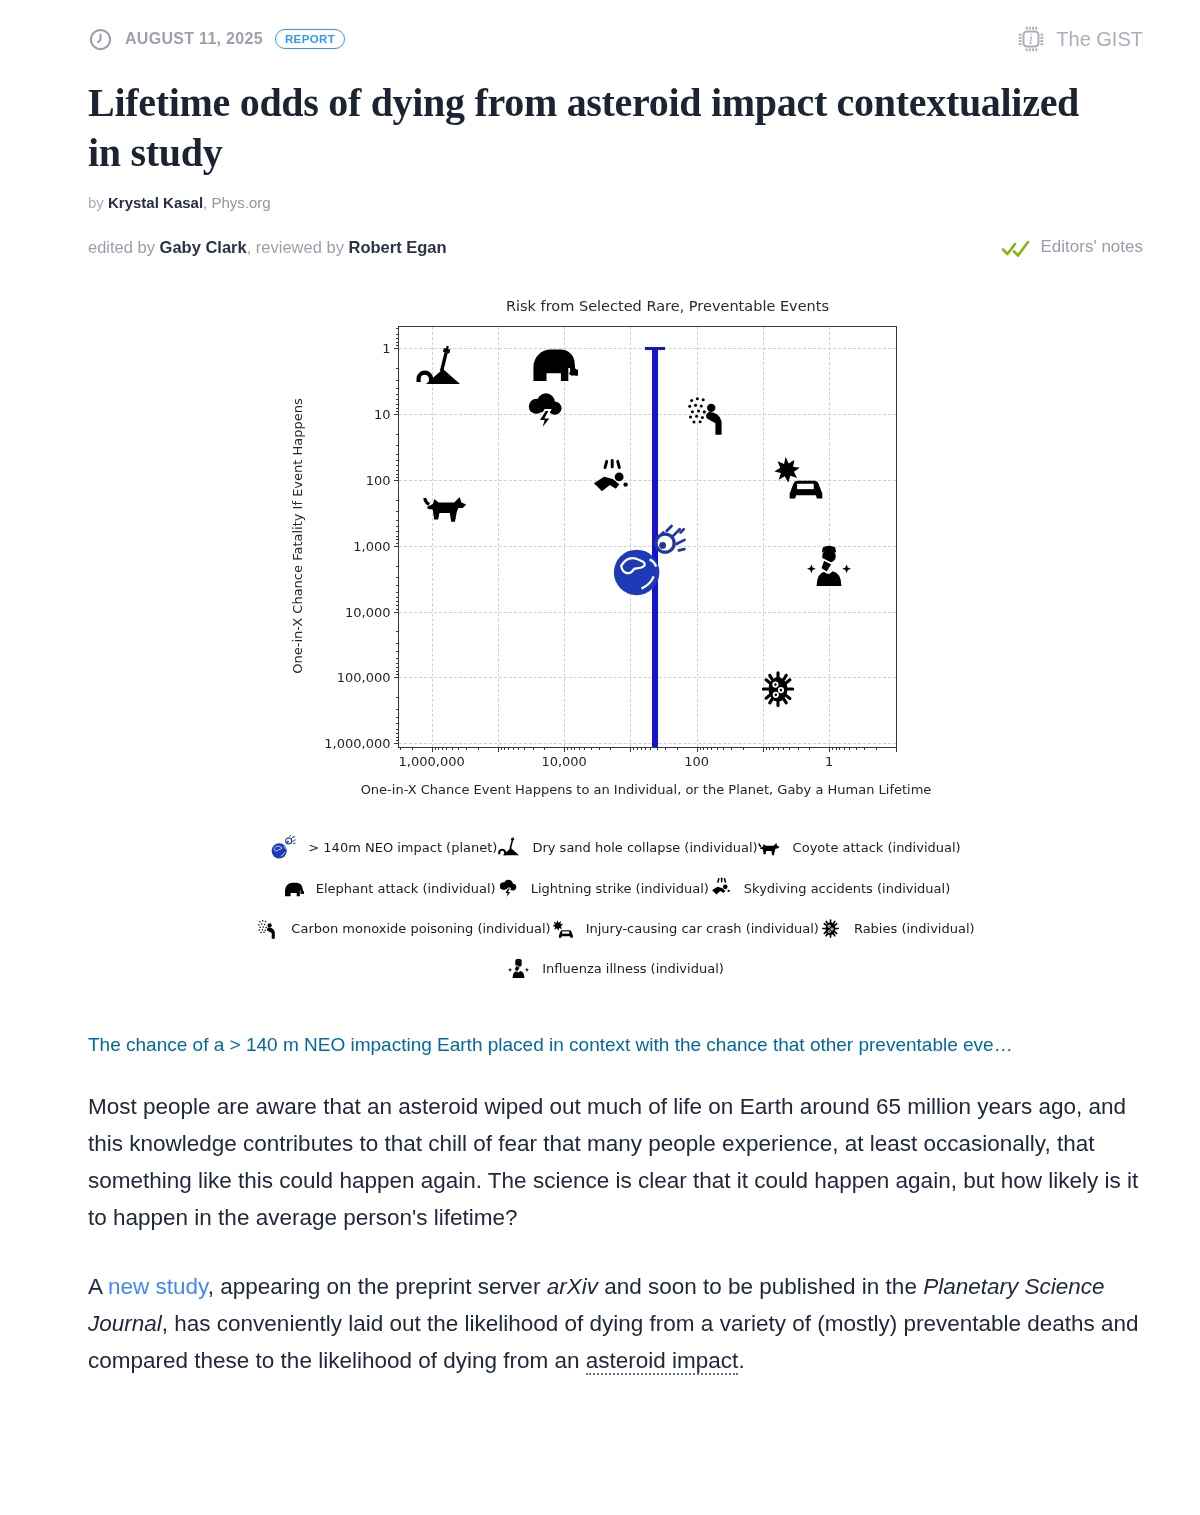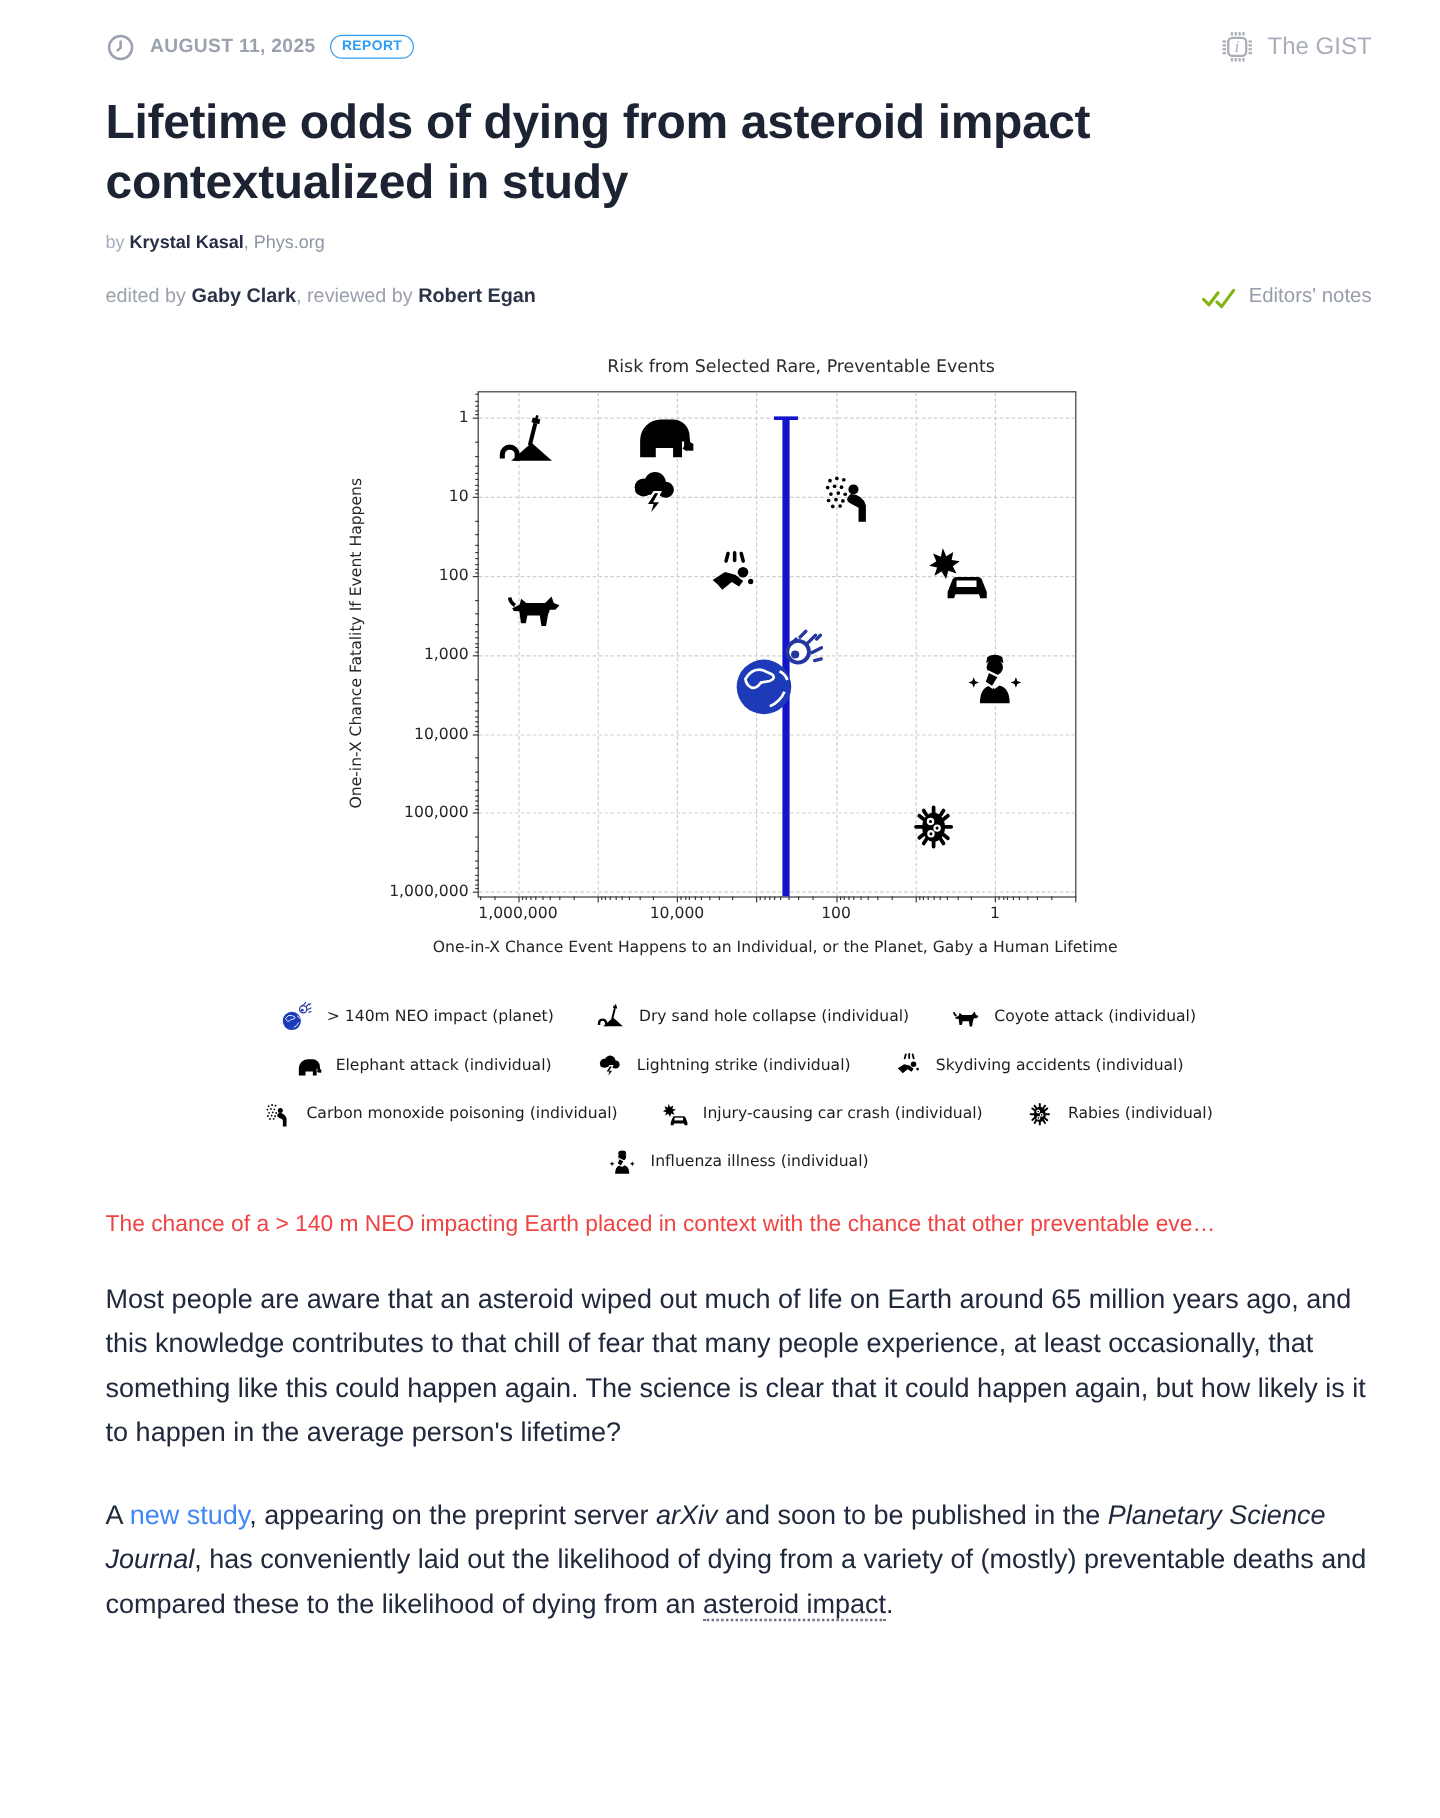--- a/index.html
+++ b/index.html
@@ -7,21 +7,21 @@
   .page{padding:20px 57px 0 88px;}
 
   
   .meta-row{display:flex;justify-content:space-between;align-items:center;height:38px;}
   .meta-left{display:flex;align-items:center;gap:12px;}
   .date{color:#9ba1ae;font-size:16px;font-weight:700;letter-spacing:.3px;}
   .badge{display:inline-block;border:1.5px solid #2d9cf4;color:#2d9cf4;font-size:11.5px;font-weight:700;
          letter-spacing:.4px;padding:2px 9px 2px 9px;border-radius:10px;line-height:14px;}
   .meta-right{display:flex;align-items:center;gap:10px;color:#a9aeb9;font-size:20px;font-weight:500;cursor:pointer;}
 
-  h1{margin:20px 0 0 0;font-size:40px;line-height:1.24;font-weight:700;color:#1c2333;letter-spacing:-.3px;max-width:1000px;}
+  h1{margin:20px 0 0 0;font-size:40px;line-height:1.24;font-weight:700;color:#1c2333;letter-spacing:-.3px;max-width:1000px;font-family:Liberation Serif, serif;}
 
   .byline{margin-top:17px;font-size:15px;}
   .byline .by{color:#a7adc0;}
   .byline .author{color:#272f45;font-weight:700;}
   .byline .src{color:#8f95a5;}
 
   .edit-row{margin-top:25px;display:flex;justify-content:space-between;align-items:center;font-size:16.5px;}
   .editline .muted{color:#9aa0ac;}
   .editline .strong{color:#2b3347;font-weight:700;}
   .editors-notes{display:flex;align-items:center;gap:9px;color:#989dab;font-size:17px;cursor:pointer;}
@@ -39,26 +39,26 @@
   .xtick-label{position:absolute;top:100%;margin-top:7px;transform:translateX(-50%);font-size:13px;white-space:nowrap;color:#262626;}
   .ylabel{position:absolute;left:4px;top:216px;transform:rotate(-90deg) translate(-50%,0);transform-origin:0 0;
           font-size:13px;white-space:nowrap;color:#262626;}
   .xlabel{position:absolute;left:112px;width:497px;top:462px;text-align:center;font-size:13px;white-space:nowrap;color:#262626;margin-left:-60px;padding-right:-60px;width:617px;}
   .vline{position:absolute;width:6px;background:#1513cb;}
   .vline-cap{position:absolute;height:3px;width:20px;background:#1513cb;}
   .marker{position:absolute;transform:translate(-50%,-50%);line-height:0;}
 
   
   .legend{margin:44px auto 0 auto;width:800px;font-family:"DejaVu Sans",sans-serif;}
-  .legend-row{display:flex;justify-content:center;align-items:center;gap:36px;margin-bottom:17px;}
+  .legend-row{display:flex;justify-content:center;align-items:center;margin-bottom:17px;}
   .legend-item{display:flex;align-items:center;gap:12px;}
   .legend-item .licon{line-height:0;}
   .legend-item .llabel{font-size:13px;color:#1d1d1d;white-space:nowrap;}
 
-  figcaption{margin-top:30px;font-size:19px;color:#ef4444;white-space:nowrap;overflow:hidden;}
+  figcaption{margin-top:54px;font-size:19px;color:#0369a1;white-space:nowrap;overflow:hidden;}
 
   .body-copy p{margin:32px 0 0 0;font-size:22.5px;line-height:37px;color:#20283c;}
   a.lnk{color:#4187f5;text-decoration:none;cursor:pointer;}
   a.lnk-dark{color:#20283c;text-decoration:none;border-bottom:2px dotted #6b7080;cursor:pointer;}
   em.it{font-style:italic;}
 </style>
 </head>
 <body>
 
 <div class="page">

